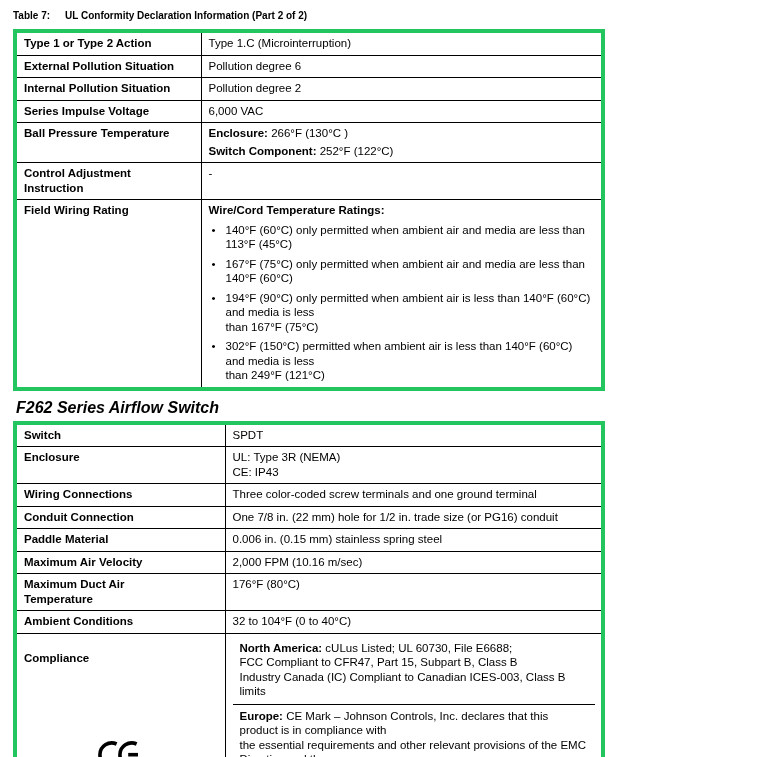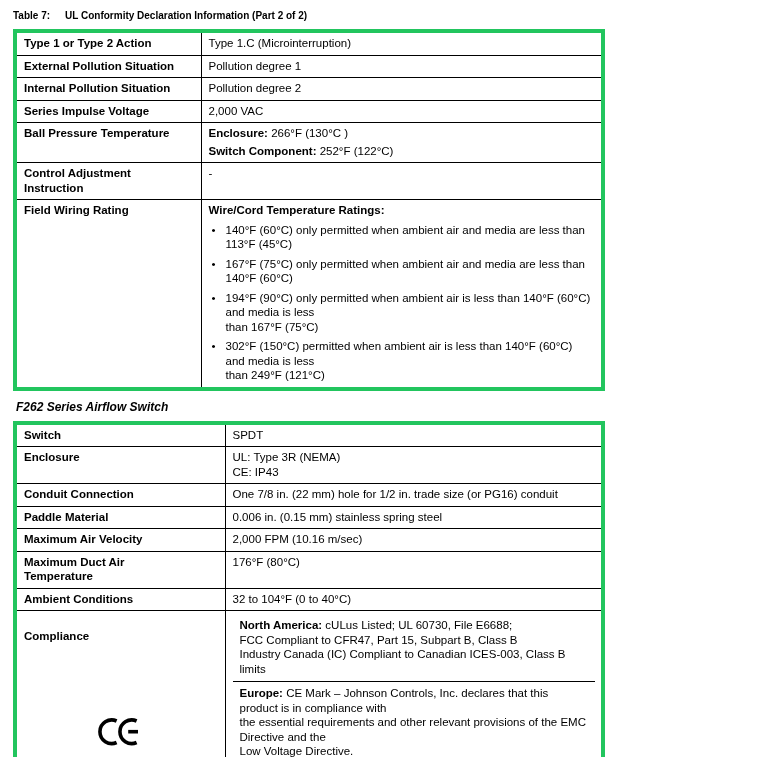--- a/index.html
+++ b/index.html
@@ -21,21 +21,21 @@
   td.lbl { font-weight: bold; white-space: pre-line; }
   .pre { white-space: pre-line; }
   .b { font-weight: bold; }
   .p2 { margin-top: 3px; }
 
   .bullets { margin: 2px 0 0 0; padding: 0; list-style: none; }
   .bullets li { display: flex; margin: 5px 0 0 0; }
   .bullets .dot { flex: 0 0 14px; margin-left: 3px; }
   .bullets .btext { flex: 1; white-space: pre-line; padding-right: 2px; }
 
-  .heading { font-size: 12px; line-height: 15px; font-weight: bold; font-style: italic; margin: 9px 0 6px 3px; }
+  .heading { font-size: 16px; line-height: 15px; font-weight: bold; font-style: italic; margin: 9px 0 6px 3px; }
 
   td.comp-val { padding: 0; }
   .subrow { padding: 4px 8px 5px 7px; border-bottom: 1.5px solid #000; }
   .subrow.last { border-bottom: none; min-height: 20px; }
 
   td.comp-lbl { padding: 3px 6px 4px 7px; }
   .ce-wrap { margin: 44px 0 0 72px; }
 
   .footer {
     font-style: italic;
@@ -60,29 +60,29 @@
         <col style="width:186px">
         <col>
       </colgroup>
     <tbody>
       <tr>
         <td class="lbl">Type 1 or Type 2 Action</td>
         <td class="pre">Type 1.C (Microinterruption)</td>
       </tr>
       <tr>
         <td class="lbl">External Pollution Situation</td>
-        <td class="pre">Pollution degree 1</td>
+        <td class="pre">Pollution degree 6</td>
       </tr>
       <tr>
         <td class="lbl">Internal Pollution Situation</td>
         <td class="pre">Pollution degree 2</td>
       </tr>
       <tr>
         <td class="lbl">Series Impulse Voltage</td>
-        <td class="pre">2,000 VAC</td>
+        <td class="pre">6,000 VAC</td>
       </tr>
       <tr>
         <td class="lbl">Ball Pressure Temperature</td>
         <td>
           <div><span class="b">Enclosure:</span><span> 266°F (130°C )</span></div>
           <div class="p2"><span class="b">Switch Component:</span><span> 252°F (122°C)</span></div>
         </td>
       </tr>
       <tr>
         <td class="lbl">Control Adjustment
@@ -130,20 +130,24 @@
       <tr>
         <td class="lbl">Switch</td>
         <td class="pre">SPDT</td>
       </tr>
       <tr>
         <td class="lbl">Enclosure</td>
         <td class="pre">UL: Type 3R (NEMA)
 CE: IP43</td>
       </tr>
       <tr>
+        <td class="lbl">Wiring Connections</td>
+        <td class="pre">Three color-coded screw terminals and one ground terminal</td>
+      </tr>
+      <tr>
         <td class="lbl">Conduit Connection</td>
         <td class="pre">One 7/8 in. (22 mm) hole for 1/2 in. trade size (or PG16) conduit</td>
       </tr>
       <tr>
         <td class="lbl">Paddle Material</td>
         <td class="pre">0.006 in. (0.15 mm) stainless spring steel</td>
       </tr>
       <tr>
         <td class="lbl">Maximum Air Velocity</td>
         <td class="pre">2,000 FPM (10.16 m/sec)</td>

